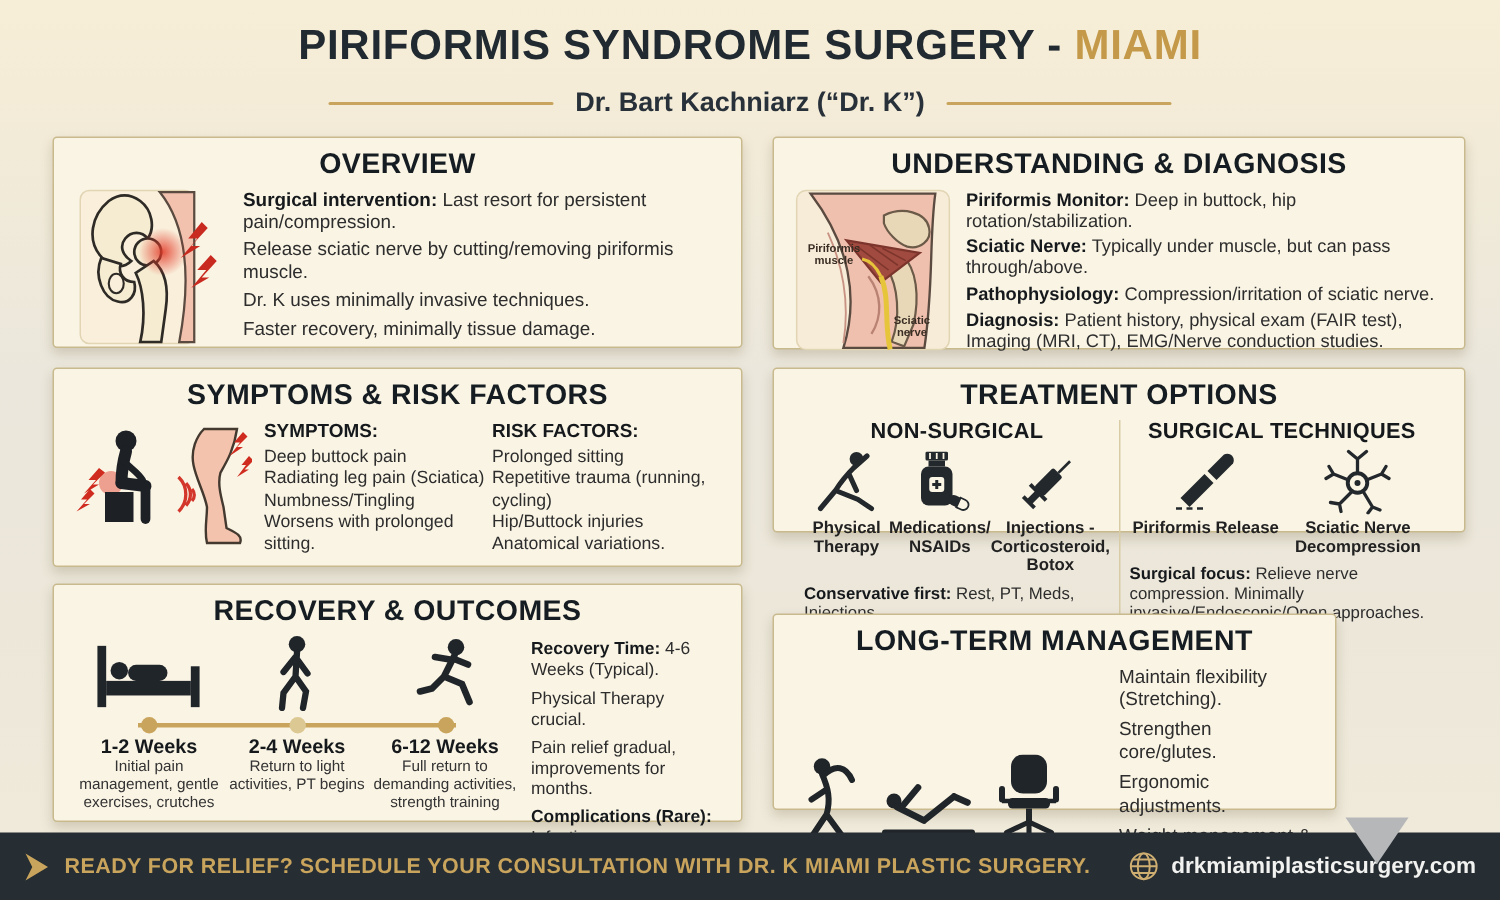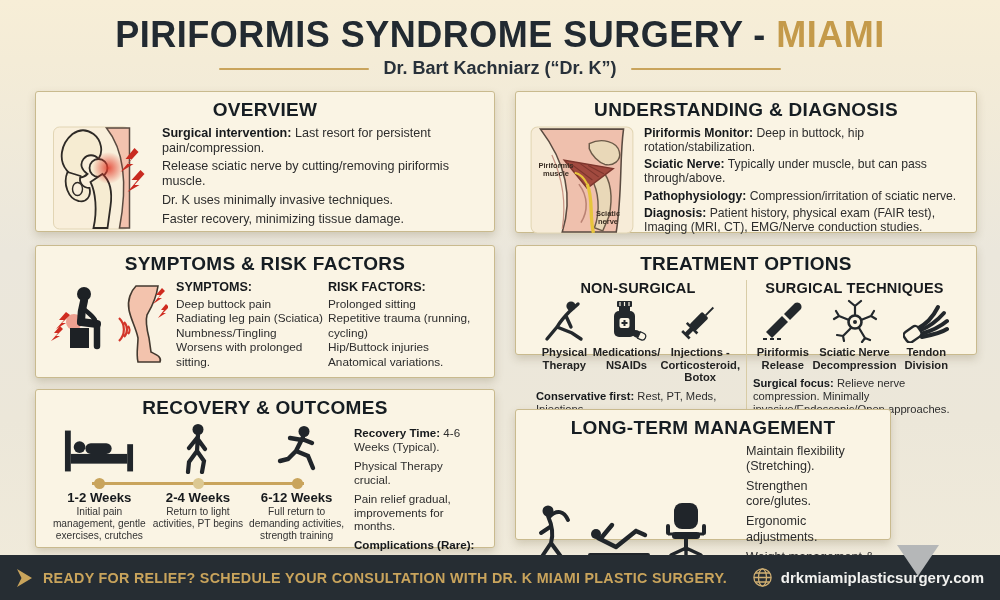--- a/index.html
+++ b/index.html
@@ -3,21 +3,21 @@
 <meta charset="utf-8">
 <style>
   html,body{margin:0;padding:0;}
   body{
     width:1000px;height:600px;position:relative;overflow:hidden;
     font-family:"Liberation Sans",sans-serif;
     background:linear-gradient(180deg,#f7eed7 0%,#f4ecd7 10%,#ebe7dc 42%,#ece7d9 70%,#f1ebdb 100%);
   }
   
   .hdr{position:absolute;top:0;left:0;width:1000px;text-align:center;}
-  .hdr h1{margin:14px 0 2px;font-size:36px;font-weight:800;letter-spacing:.5px;color:#222a31;}
+  .hdr h1{margin:14px 0 12px;font-size:28px;font-weight:800;letter-spacing:.5px;color:#222a31;}
   .hdr h1 .accent{color:#c49a4a;}
   .sub-row{display:flex;align-items:center;justify-content:center;gap:14px;margin-top:2px;}
   .sub-line{width:150px;height:2px;background:#c9a45c;border-radius:2px;}
   .sub{font-size:18px;font-weight:700;color:#28313a;}
   
   .panel{position:absolute;background:#faf4e4;border:1.5px solid #c9ba8e;border-radius:3px;
          box-shadow:0 4px 8px rgba(100,85,50,.22);padding:7px 14px 6px;box-sizing:border-box;}
   .panel h2{margin:0 0 5px;text-align:center;font-size:19px;font-weight:800;letter-spacing:.3px;color:#161d22;}
   .b{font-weight:700;color:#16191c;}
   #p-overview{left:35px;top:91px;width:460px;height:141px;}
@@ -116,21 +116,21 @@
         <path d="M50 48 C58 55 60 66 58 80 L55 102 L41 102 C45 84 43 66 38 56 Z" fill="#f6ecd2" stroke="#2e2a26" stroke-width="1.8"></path>
         <circle cx="56" cy="42" r="16" fill="url(#glowR)"></circle>
         <path d="M82 22 l-9 11 h6 l-11 13 l13 -8 h-6 l11 -12 Z" fill="#c82a20"></path>
         <path d="M88 44 l-9 10 h6 l-10 12 l12 -7 h-5 l10 -11 Z" fill="#c82a20"></path>
       </svg>
     </span>
     <div class="ov-text">
       <div class="item"><span class="b">Surgical intervention:</span><span> Last resort for persistent pain/compression.</span></div>
       <div class="item"><span class="b"></span><span>Release sciatic nerve by cutting/removing piriformis muscle.</span></div>
       <div class="item"><span class="b"></span><span>Dr. K uses minimally invasive techniques.</span></div>
-      <div class="item"><span class="b"></span><span>Faster recovery, minimizing tissue damage.</span></div>
+      <div class="item"><span class="b"></span><span>Faster recovery, minimally tissue damage.</span></div>
     </div>
   </div>
 </div>
 
 <div class="panel" id="p-understanding">
   <h2>UNDERSTANDING &amp; DIAGNOSIS</h2>
   <div class="ud-wrap">
     <div class="anat">
       <svg width="104" height="108" viewBox="0 0 100 104">
         <rect x="1" y="1" width="98" height="102" rx="6" fill="#f7ecd8" stroke="#e2d5b4"></rect>
@@ -274,38 +274,20 @@
               <span>
             <svg width="46" height="44" viewBox="0 0 46 44">
               <path d="M23 17 V7 M23 7 L17 2 M23 7 L29 2 M17 21 L7 17 M7 17 L2 20 M7 17 L4 12 M29 21 L39 17 M39 17 L44 20 M39 17 L42 12 M19 29 L11 37 M11 37 L5 36 M11 37 L12 42 M27 29 L33 39 M33 39 L30 43 M33 39 L38 41" fill="none" stroke="#23282c" stroke-width="2.2" stroke-linecap="round"></path>
               <circle cx="23" cy="23" r="6.5" fill="#faf4e4" stroke="#23282c" stroke-width="2.6"></circle>
               <circle cx="23" cy="23" r="2" fill="#23282c"></circle>
             </svg>
           </span>
             </div>
           <div class="lb">Sciatic Nerve Decompression</div>
         </div>
-        <div class="opt">
-          <div class="ic">
-              <span>
-            <svg width="46" height="42" viewBox="0 0 46 42">
-              <g stroke="#23282c" stroke-width="4" stroke-linecap="round" fill="none">
-                <path d="M14 28 C22 24 30 16 35 6"></path>
-                <path d="M16 30 C26 26 34 20 41 12"></path>
-                <path d="M18 33 C28 30 37 26 44 20"></path>
-                <path d="M19 36 C29 34 38 32 44 28"></path>
-              </g>
-              <g transform="rotate(-35 10 33)">
-                <rect x="1" y="27" width="17" height="12" rx="4" fill="#faf4e4" stroke="#23282c" stroke-width="2.4"></rect>
-              </g>
-            </svg>
-          </span>
-            </div>
-          <div class="lb">Tendon Division</div>
-        </div>
       </div>
       <div class="tr-note"><span class="b">Surgical focus:</span><span> Relieve nerve compression. Minimally invasive/Endoscopic/Open approaches.</span></div>
     </div>
   </div>
 </div>
 
 <div class="panel" id="p-recovery">
   <h2>RECOVERY &amp; OUTCOMES</h2>
   <div class="rec-wrap">
     <div class="rec-timeline">

